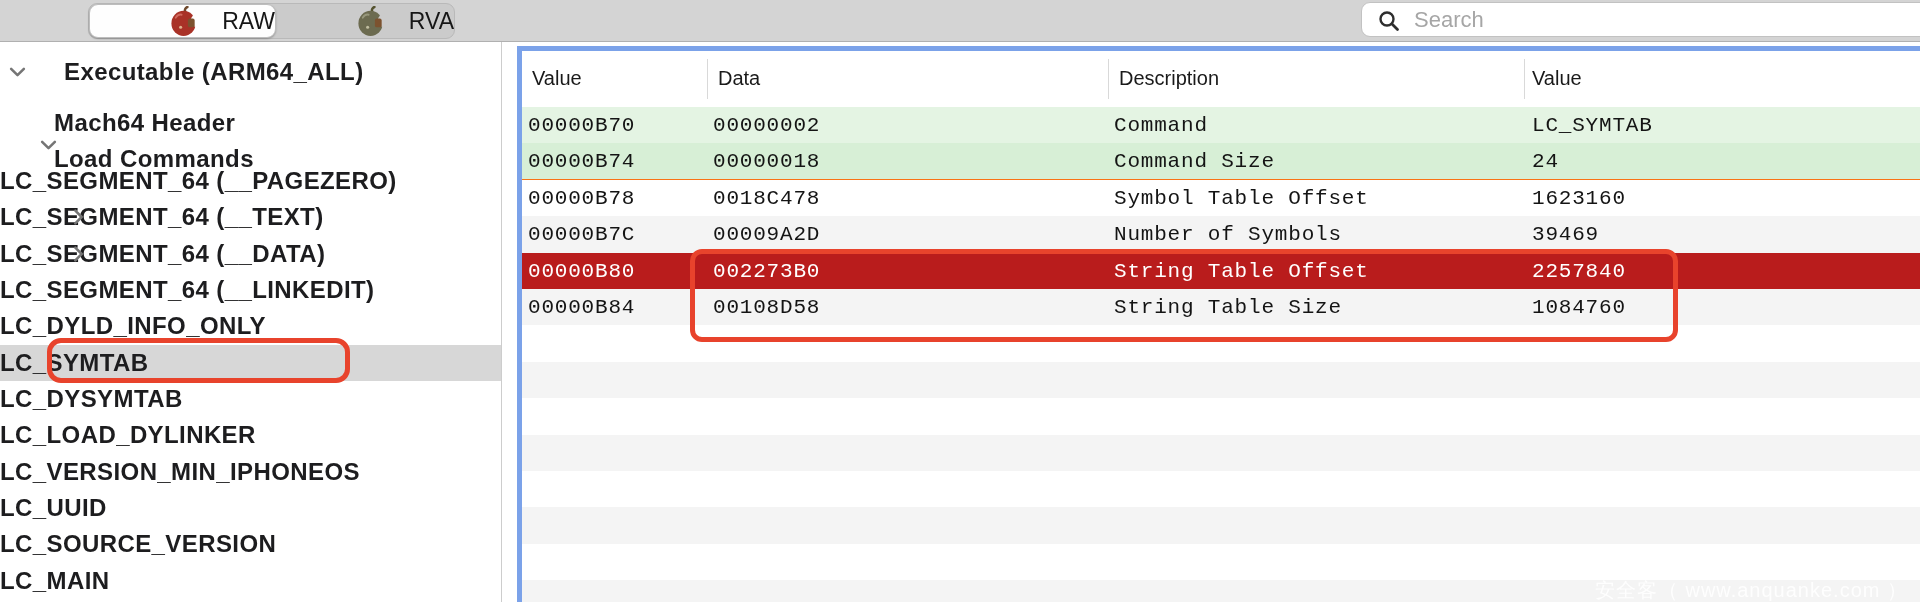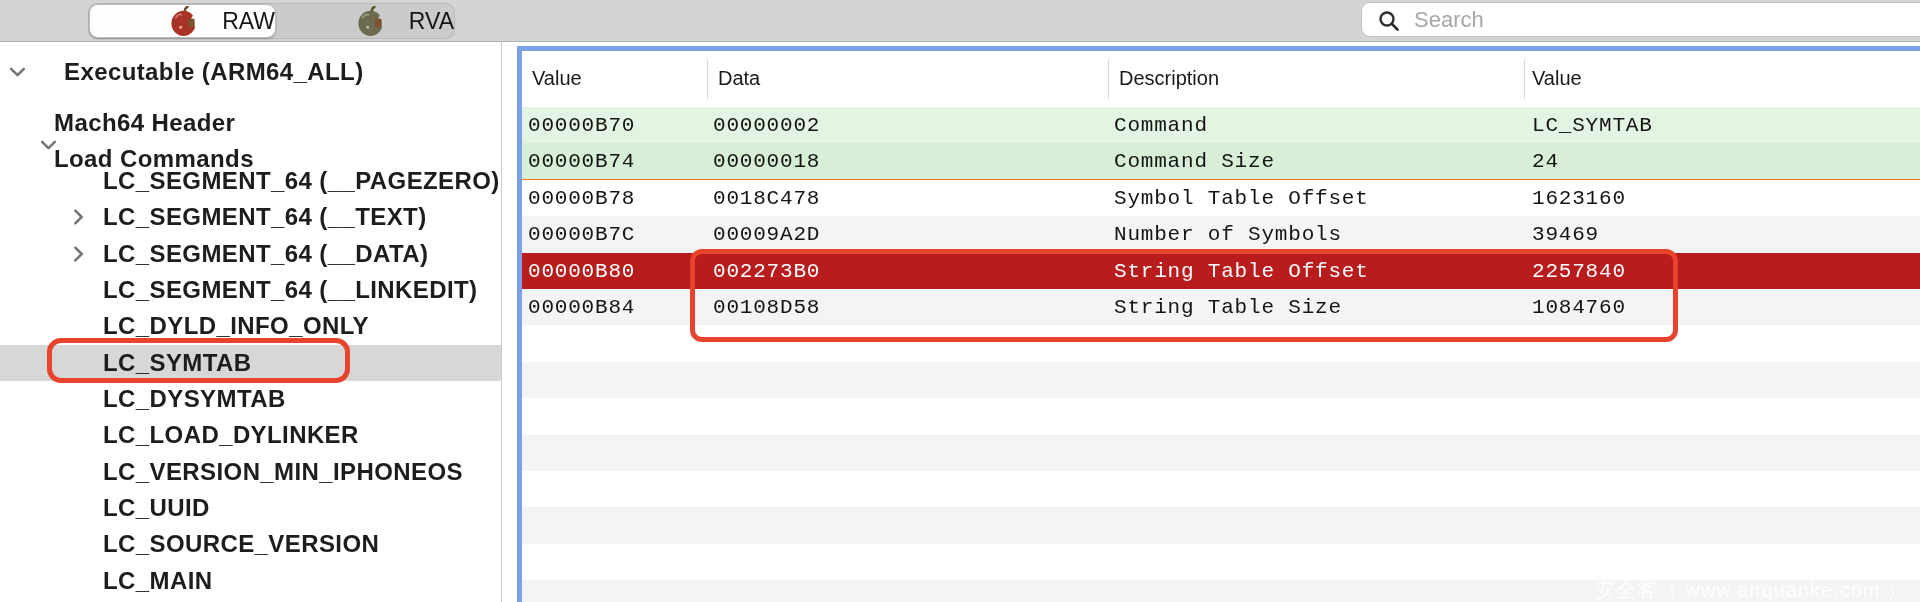--- a/index.html
+++ b/index.html
@@ -33,21 +33,21 @@
              background:#ffffff; border-right:1px solid #cdcdcd; }
   .tree { position:absolute; left:0; top:12px; width:100%; }
   .titem { position:relative; width:100%; height:36.33px; display:flex; align-items:center;
            font-weight:bold; color:#1d1d1f; font-size:24px; letter-spacing:.4px;
            white-space:nowrap; cursor:default; }
   .titem.sel { background:#d7d7d7; }
   .titem .chev { position:absolute; top:50%; transform:translateY(-50%); line-height:0; }
   .titem .chev.down { transform:translateY(-50%) rotate(90deg); }
   .lvl0 .lbl { padding-left:64px; }
   .lvl1 .lbl { padding-left:54px;margin-top:28px; }
-  .lvl2 .lbl { padding-left:103px; }
+  .lvl2 .lbl { }
   .lvl0 .chev { left:9px; }
   .lvl1 .chev { left:40px; }
   .lvl2 .chev { left:70px; }
 
   
   .tablewrap { position:absolute; left:517px; top:46px; width:1403px; height:556px;
                border-top:5px solid #7ba2e9; border-left:5px solid #7ba2e9;
                background:#ffffff; }
   .thead { position:relative; width:100%; height:56px; background:#ffffff; }
   .thead .hcell { position:absolute; top:16px; font-size:20px; color:#1a1a1a; }

